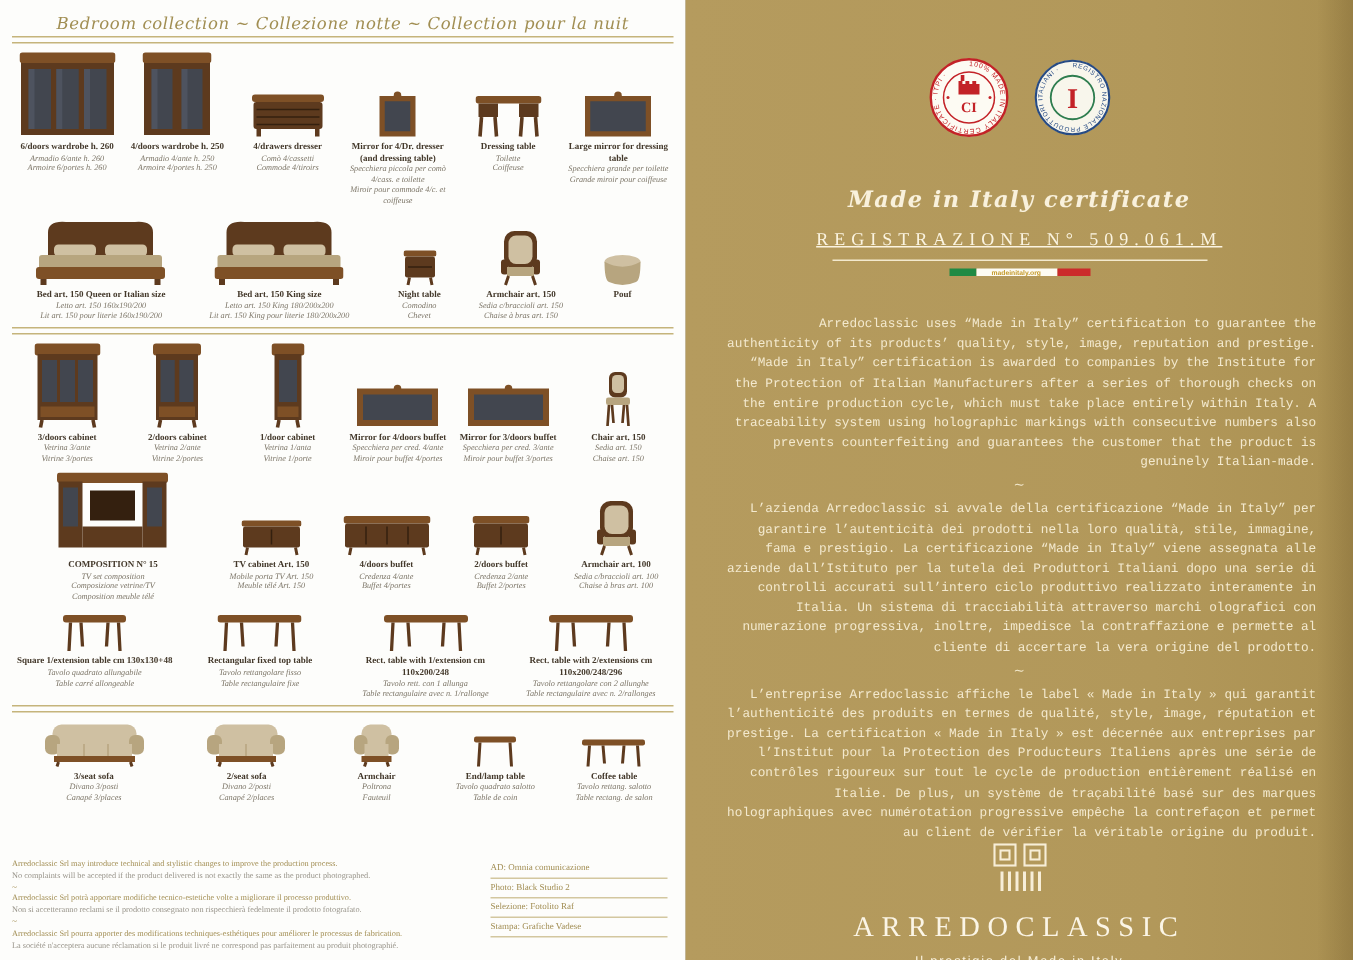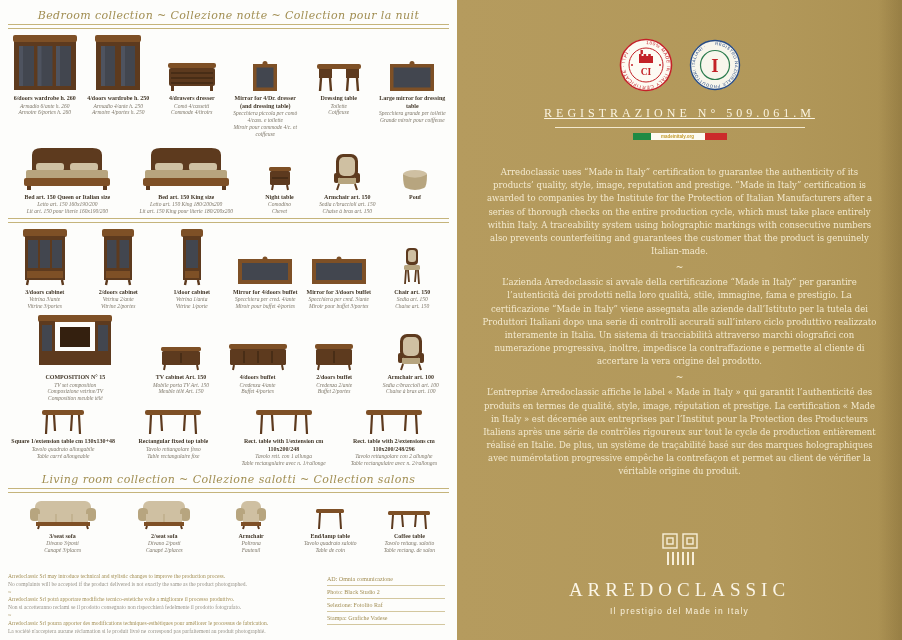--- a/index.html
+++ b/index.html
@@ -36,21 +36,21 @@
   #script-title{font-style:italic;font-weight:bold;font-size:15px;letter-spacing:1px;
         color:#f9f1dc;margin-top:28px;text-shadow:0 0 1px rgba(255,255,255,.15);}
   #registration{font-family:"Liberation Serif", serif;font-size:12px;letter-spacing:4px;
         color:#fbf4e1;margin-top:10px;text-decoration:underline;}
   #reg-rule{width:250px;border-bottom:1.5px solid #f3e9ce;margin-top:6px;}
   #flag-banner{display:flex;width:94px;height:7px;margin-top:5px;align-items:stretch;}
   #flag-banner .fg{width:18px;background:#1f8a44;}
   #flag-banner .fw{flex:1;background:#fdfbf2;color:#c49a2a;font-size:4.5px;font-weight:bold;
         display:flex;align-items:center;justify-content:center;font-family:"Liberation Sans", sans-serif;}
   #flag-banner .fr{width:22px;background:#cb2b2b;}
-  .cert-par{font-size:8.5px;line-height:1.55;text-align:center;width:396px;margin:0;color:#f3e9ce;}
+  .cert-par{font-size:8.5px;line-height:1.55;text-align:right;width:396px;margin:0;color:#f3e9ce;font-family:Liberation Mono, monospace;}
   .par-sep{font-size:9px;color:#f3e9ce;margin:4px 0;text-align:center;}
   #cert-paragraphs{margin-top:26px;display:flex;flex-direction:column;align-items:center;}
   #logo{margin-top:auto;margin-bottom:24px;text-align:center;}
   #logo-name{font-size:19px;letter-spacing:5px;color:#fbf5e6;margin-top:8px;
         font-family:"Liberation Serif", serif;}
   #logo-tag{font-size:8.5px;letter-spacing:1.2px;color:#f9f1dc;margin-top:5px;
         font-family:"Liberation Sans", sans-serif;}
 </style>
 </head>
 <body>
@@ -470,21 +470,20 @@
               <path d="M6 8 L5 27 M50 8 L51 27 M16 8 L17 24 M40 8 L39 24" stroke="#5d3a1e" stroke-width="2.2" fill="none"></path>
             </svg>
           </div>
           <div class="cap">
             <div class="l0">Rect. table with 2/extensions cm 110x200/248/296</div>
             <div class="lx">Tavolo rettangolare con 2 allunghe</div>
             <div class="lx">Table rectangulaire avec n. 2/rallonges</div>
           </div>
         </div>
       </div>
-      <div class="sec-header">Living room collection ~ Collezione salotti ~ Collection salons</div>
       <div class="dbl-rule"></div>
       <div class="prow">
         <div class="cell" style="flex: 1.4 1 0px;">
           <div class="thumb" style="height: 32px;">
             <svg width="66" height="30" viewBox="0 0 66 30" xmlns="http://www.w3.org/2000/svg">
               <rect x="5" y="1" width="56" height="15" rx="6" fill="#cfc0a2"></rect>
               <rect x="0" y="8" width="10" height="13" rx="4" fill="#b7a57f"></rect>
               <rect x="56" y="8" width="10" height="13" rx="4" fill="#b7a57f"></rect>
               <rect x="8" y="14" width="50" height="8" fill="#cfc0a2"></rect>
               <line x1="26" y1="14" x2="26" y2="22" stroke="#b7a57f"></line>
@@ -610,20 +609,21 @@
           <circle cx="26" cy="26" r="24.5" fill="none" stroke="#274b84" stroke-width="1.4"></circle>
           <text font-size="4.2" fill="#274b84" font-family="Liberation Sans, sans-serif" letter-spacing="0.5">
             <textPath href="#cirB">REGISTRO NAZIONALE PRODUTTORI ITALIANI ·</textPath>
           </text>
           <circle cx="26" cy="26" r="14.5" fill="none" stroke="#2e7d4f" stroke-width="1.2"></circle>
           <text x="26" y="33" text-anchor="middle" font-size="19" font-weight="bold" font-family="Liberation Serif, serif" fill="#c32227">I</text>
         </svg>
       </span>
     </div>
 
+    <div id="script-title">Made in Italy certificate</div>
     <div id="registration">REGISTRAZIONE N° 509.061.M</div>
     <div id="reg-rule"></div>
     <div id="flag-banner">
       <span class="fg"></span>
       <span class="fw">madeinitaly.org</span>
       <span class="fr"></span>
     </div>
 
     <div id="cert-paragraphs">
       <p class="cert-par">Arredoclassic uses “Made in Italy” certification to guarantee the authenticity of its products’ quality, style, image, reputation and prestige. “Made in Italy” certification is awarded to companies by the Institute for the Protection of Italian Manufacturers after a series of thorough checks on the entire production cycle, which must take place entirely within Italy. A traceability system using holographic markings with consecutive numbers also prevents counterfeiting and guarantees the customer that the product is genuinely Italian-made.</p>

